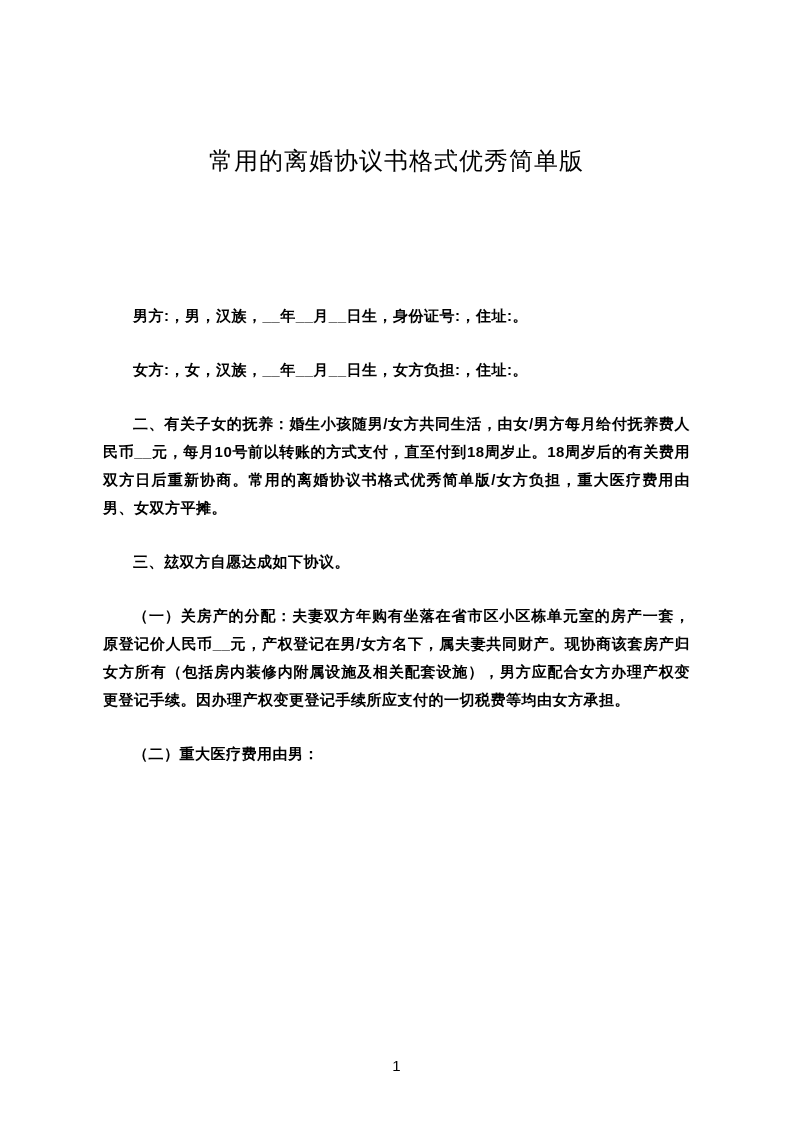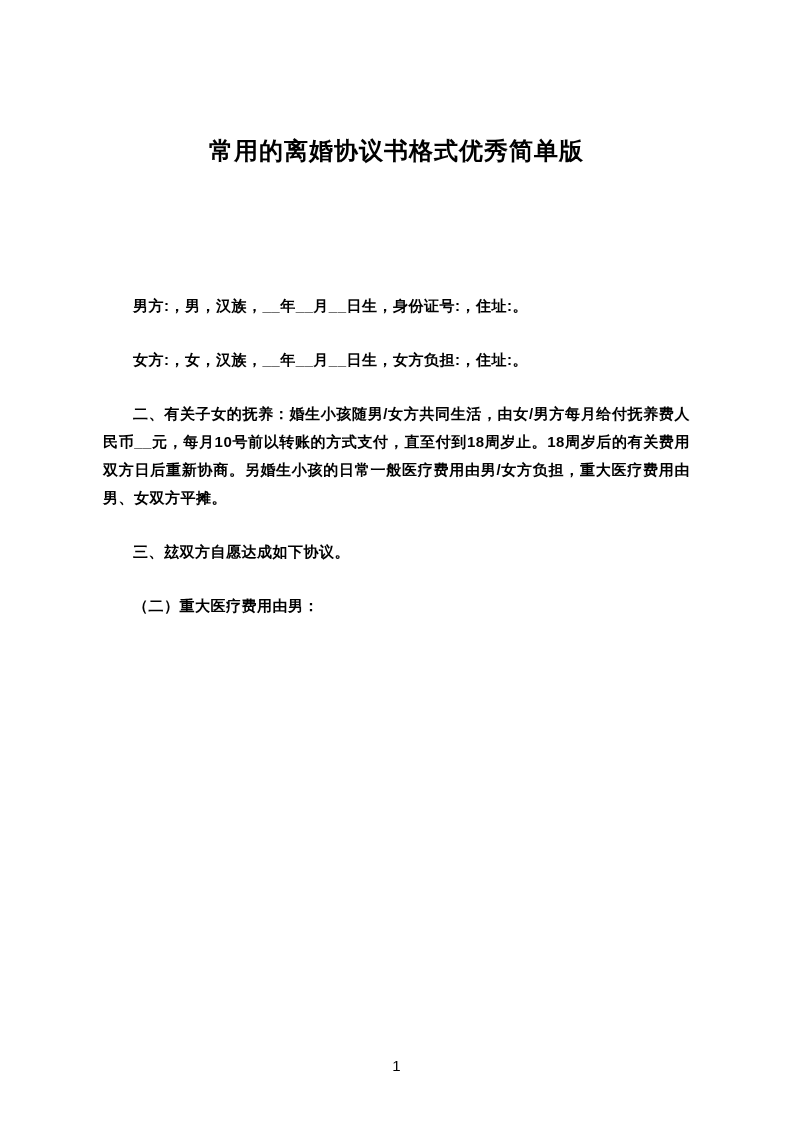--- a/index.html
+++ b/index.html
@@ -12,24 +12,24 @@
     width: 793px;
     height: 1122px;
     background: #ffffff;
     box-sizing: border-box;
     padding: 136px 103px 0 103px;
     font-family: "Liberation Sans", "DejaVu Sans", sans-serif;
     color: #000000;
     overflow: hidden;
   }
   .doc-title {
-    margin: 0 0 126px 0;
+    margin: 10px 0 126px 0;
     font-size: 24px;
     line-height: 30px;
-    font-weight: 700;
+    font-weight: 400;
     text-align: center;
     letter-spacing: 1px;
   }
   .doc-body p {
     margin: 16px 0 26px 0;
     font-size: 15px;
     line-height: 28px;
     font-weight: 600;
     text-indent: 2em;
     text-align: justify;
@@ -48,19 +48,20 @@
 </style>
 </head>
 <body>
 
 <div class="page">
   <h1 class="doc-title">常用的离婚协议书格式优秀简单版</h1>
 
   <div class="doc-body">
     <p>男方:，男，汉族，__年__月__日生，身份证号:，住址:。</p>
     <p>女方:，女，汉族，__年__月__日生，女方负担:，住址:。</p>
-    <p>二、有关子女的抚养：婚生小孩随男/女方共同生活，由女/男方每月给付抚养费人民币__元，每月10号前以转账的方式支付，直至付到18周岁止。18周岁后的有关费用双方日后重新协商。另婚生小孩的日常一般医疗费用由男/女方负担，重大医疗费用由男、女双方平摊。</p>
+    <p>二、有关子女的抚养：婚生小孩随男/女方共同生活，由女/男方每月给付抚养费人民币__元，每月10号前以转账的方式支付，直至付到18周岁止。18周岁后的有关费用双方日后重新协商。常用的离婚协议书格式优秀简单版/女方负担，重大医疗费用由男、女双方平摊。</p>
     <p>三、玆双方自愿达成如下协议。</p>
+    <p>（一）关房产的分配：夫妻双方年购有坐落在省市区小区栋单元室的房产一套，原登记价人民币__元，产权登记在男/女方名下，属夫妻共同财产。现协商该套房产归女方所有（包括房内装修内附属设施及相关配套设施），男方应配合女方办理产权变更登记手续。因办理产权变更登记手续所应支付的一切税费等均由女方承担。</p>
     <p>（二）重大医疗费用由男：</p>
   </div>
 
   <div class="page-number">1</div>
 </div>
 
 </body></html>

